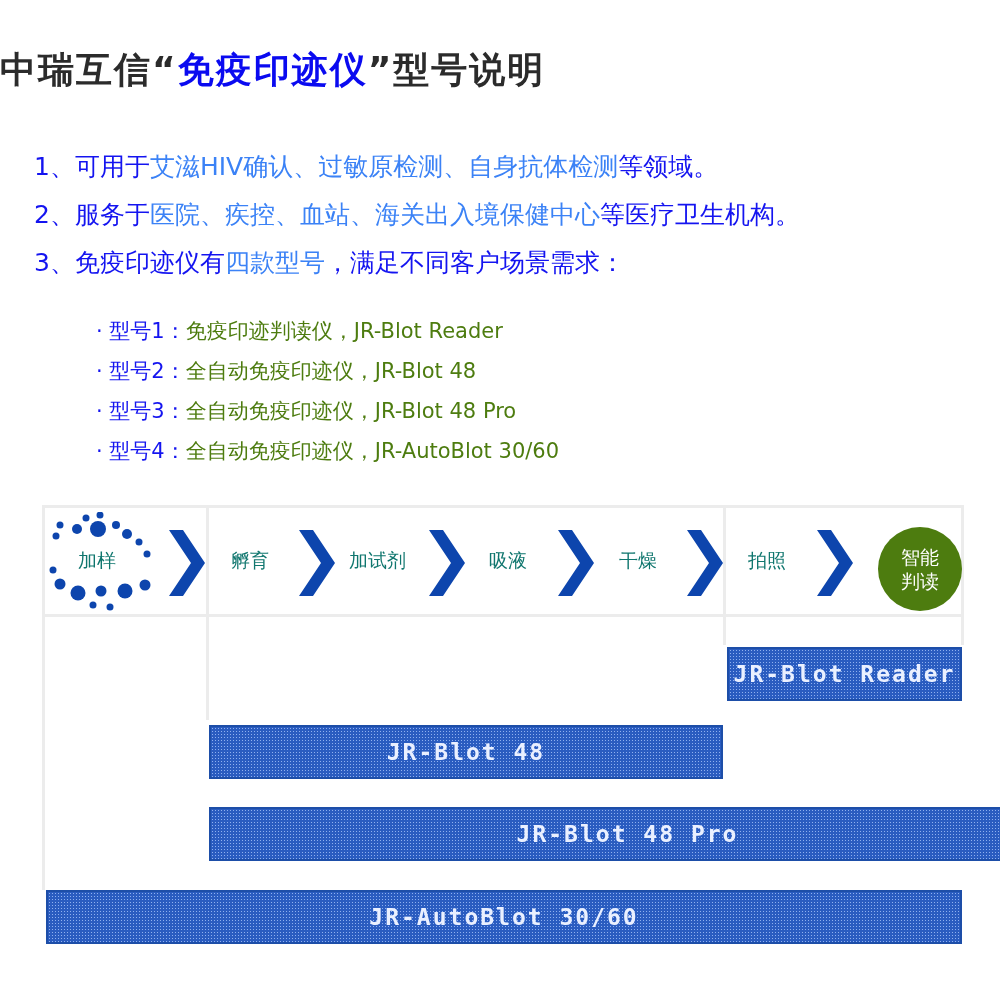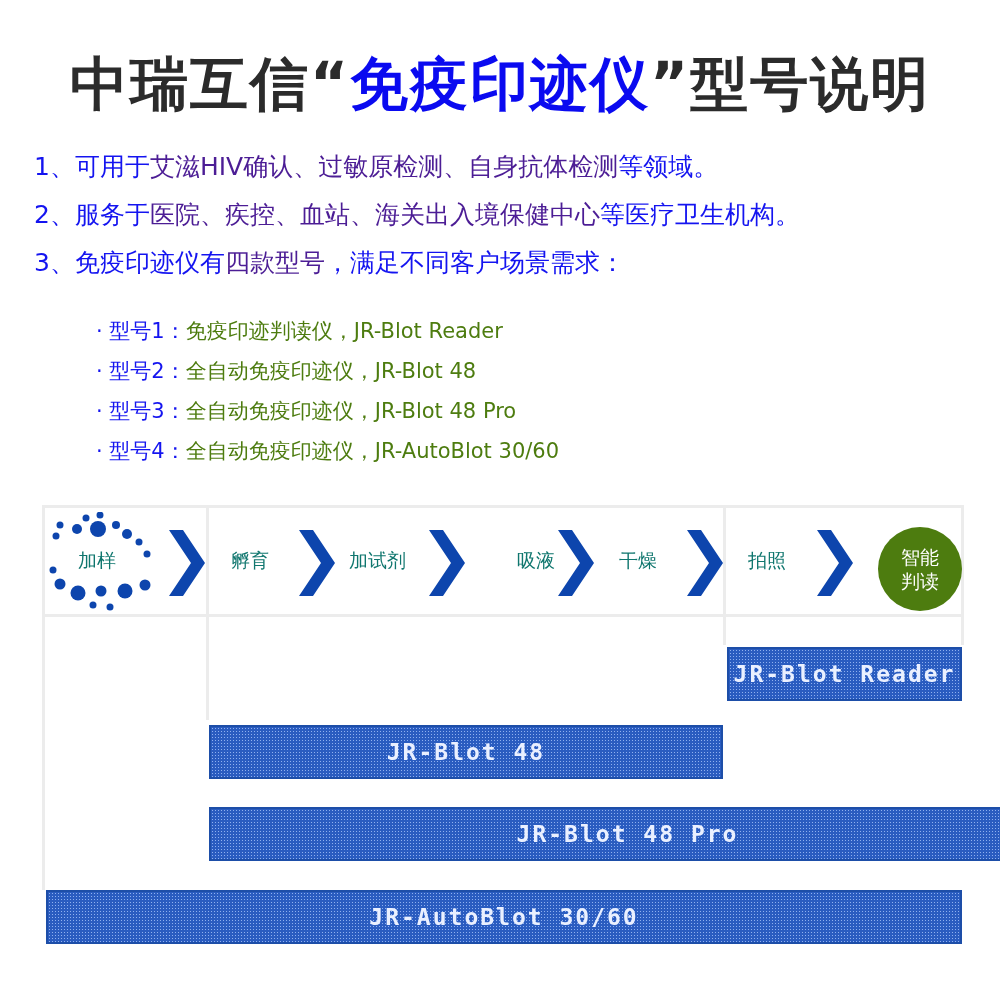--- a/index.html
+++ b/index.html
@@ -1,20 +1,20 @@
 <!DOCTYPE html>
 <html><head>
 <meta charset="utf-8">
 <style>
   html, body { margin:0; padding:0; background:#ffffff; }
   body { width:1000px; height:1000px; position:relative; overflow:hidden; font-family:"DejaVu Sans", sans-serif; }
-  .title { position:absolute; left:0; top:46px; width:1000px; text-align:center; font-size:58px; font-weight:bold; color:#2b2b2b; letter-spacing:2px; white-space:nowrap; }
+  .title { position:absolute; left:0; top:46px; width:1000px; text-align:left; font-size:36px; font-weight:bold; color:#2b2b2b; letter-spacing:2px; white-space:nowrap; }
   .title .hl { color:#0a0af0; }
   .intro { position:absolute; left:34px; font-size:25px; color:#1414f0; white-space:nowrap; }
-  .red { color:#4c1d95;text-align:center; }
+  .red { color:#3b82f6;text-align:center; }
   .models { position:absolute; left:96px; font-size:21px; white-space:nowrap; }
   .models .lbl { color:#1414f0; }
   .models .val { color:#4d7c0f; }
   .gline { position:absolute; background:#ececec; }
   .step { position:absolute; top:548px; font-size:19px; color:#0f766e; white-space:nowrap; }
   .chev { position:absolute; top:530px; width:36px; height:66px; }
   .dots { position:absolute; left:44px; top:512px; width:112px; height:100px; }
   .circle { position:absolute; left:878px; top:527px; width:84px; height:84px; border-radius:50%; background:#4d7c0f; color:#fff; font-size:19px; line-height:24px; text-align:center; display:flex; align-items:center; justify-content:center; }
   .bar { position:absolute; height:54px; border:2px solid #1d4ea8; box-sizing:border-box;
          background-color:#2a5cc0;
@@ -81,21 +81,21 @@
     <circle cx="81" cy="79" r="7.5"></circle>
     <circle cx="101" cy="73" r="5.5"></circle>
     <circle cx="49" cy="93" r="3.5"></circle>
     <circle cx="66" cy="95" r="3.5"></circle>
   </g>
 </svg>
 
 <span class="step" style="left:78px;">加样</span>
 <span class="step" style="left:231px;font-family:Liberation Mono, monospace;">孵育</span>
 <span class="step" style="left:349px;">加试剂</span>
-<span class="step" style="left:517px;">吸液</span>
+<span class="step" style="left:489px;">吸液</span>
 <span class="step" style="left:619px;">干燥</span>
 <span class="step" style="left:748px;">拍照</span>
 
 <svg class="chev" style="left:169px;" viewBox="0 0 36 66">
     <polygon points="0,0 14,0 36,33 14,66 0,66 22,33" fill="#0d45ad"></polygon>
   </svg>
 <svg class="chev" style="left:299px;" viewBox="0 0 36 66">
     <polygon points="0,0 14,0 36,33 14,66 0,66 22,33" fill="#0d45ad"></polygon>
   </svg>
 <svg class="chev" style="left:429px;" viewBox="0 0 36 66">

